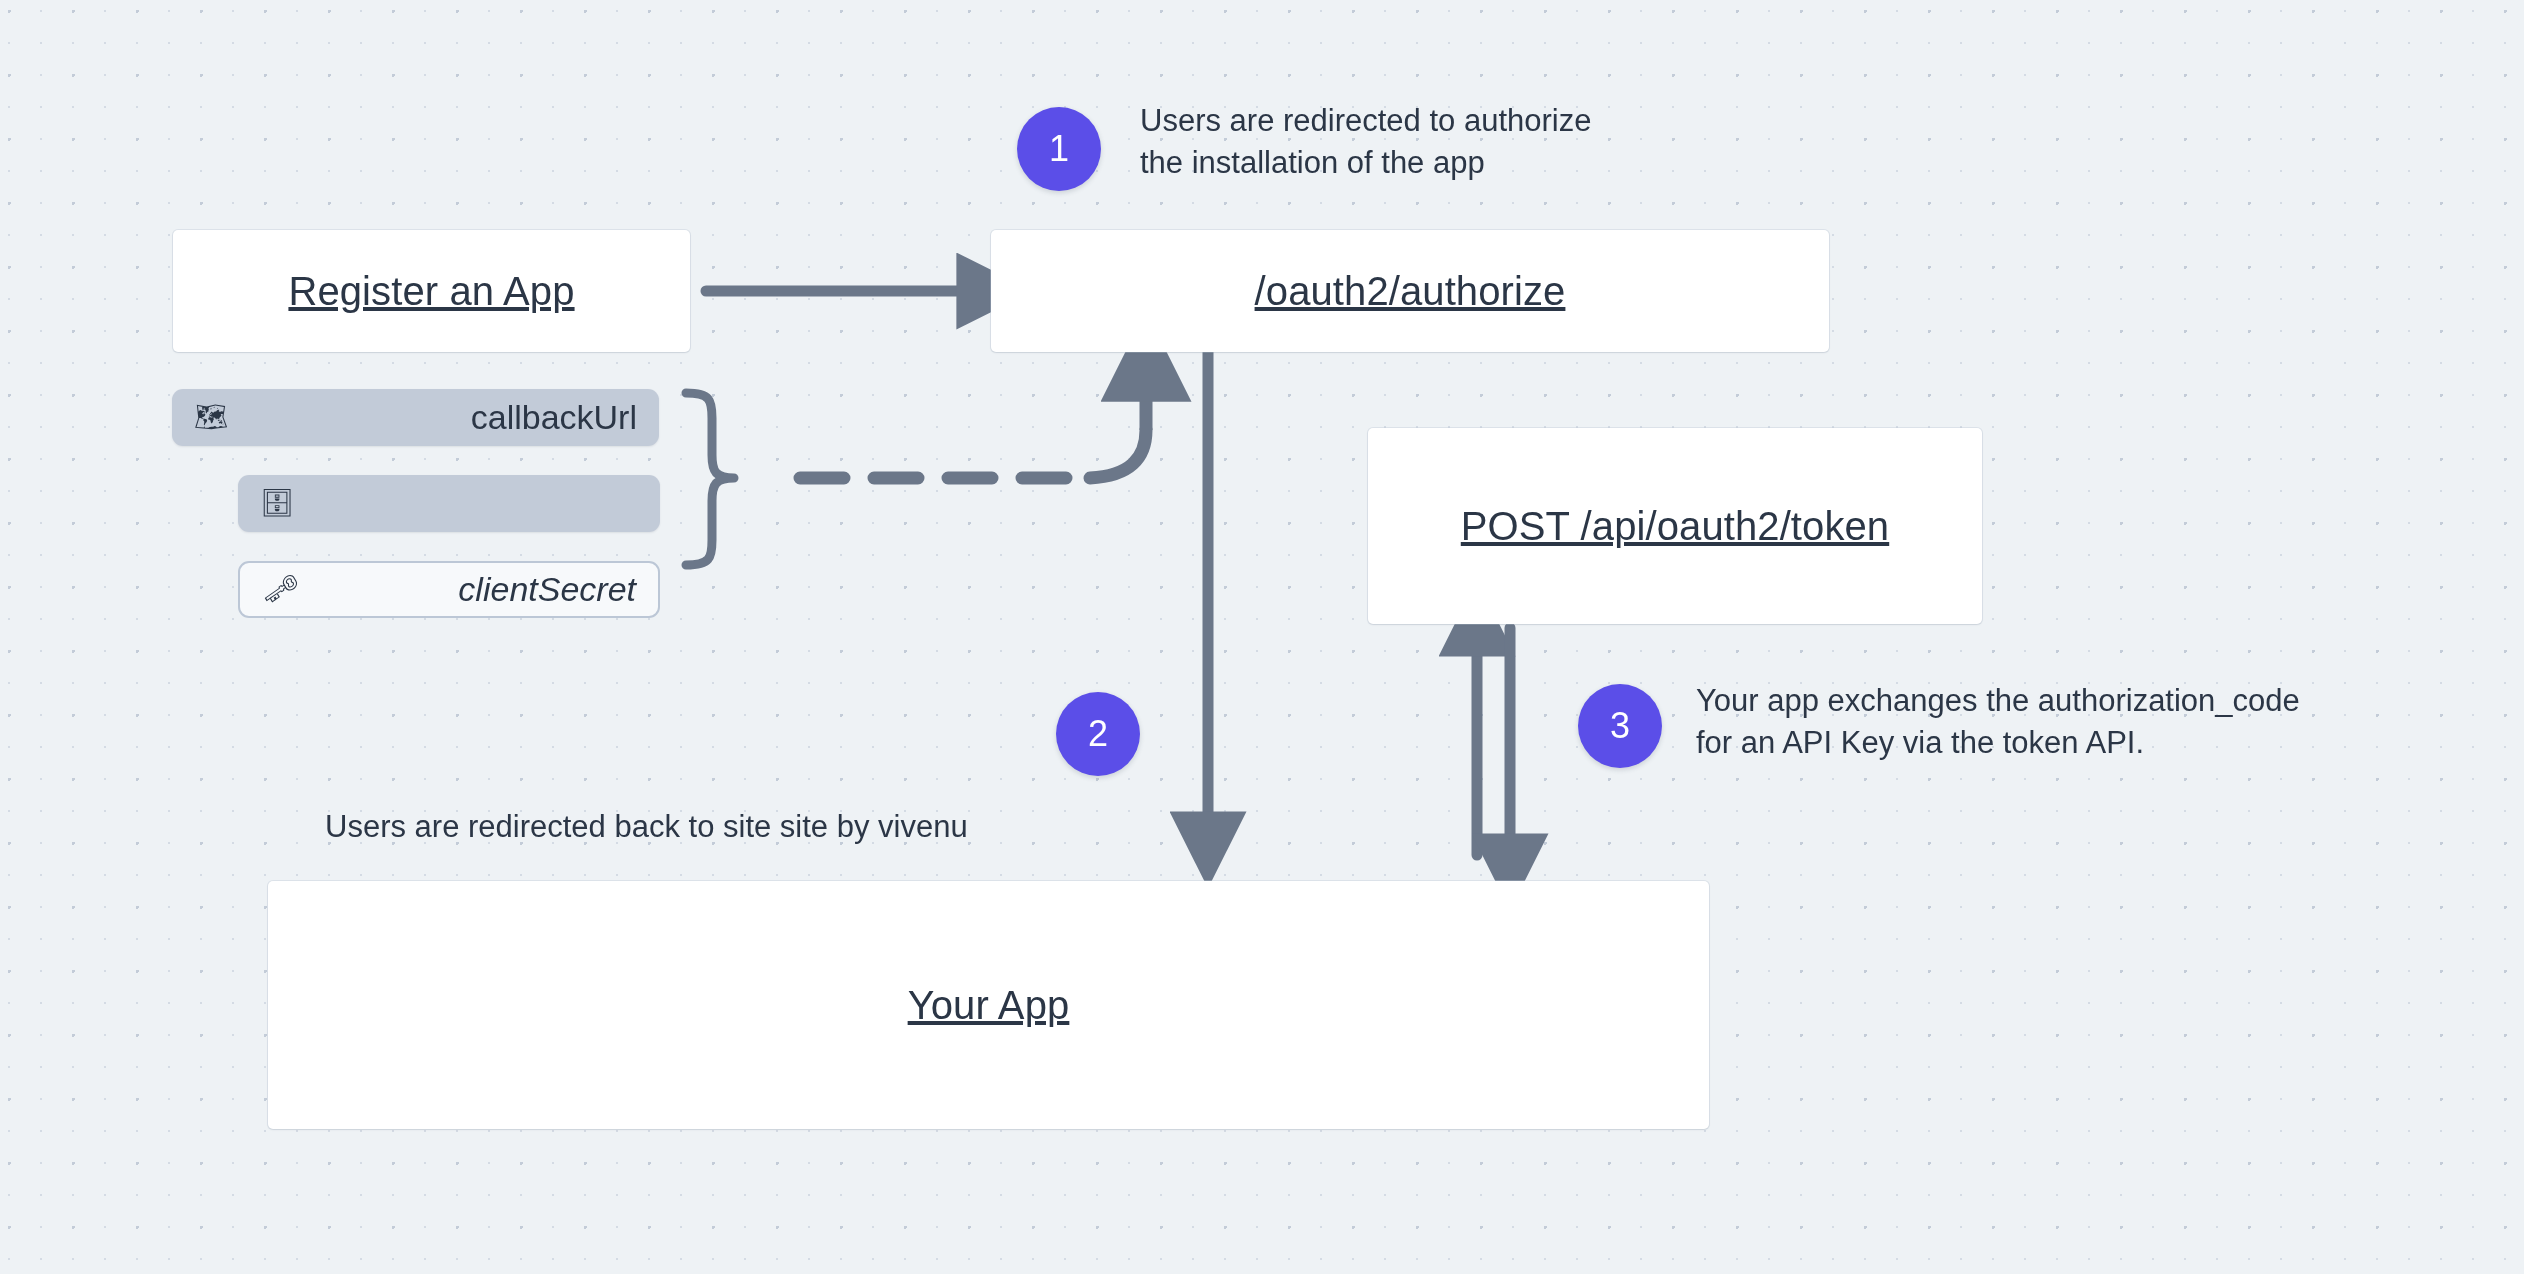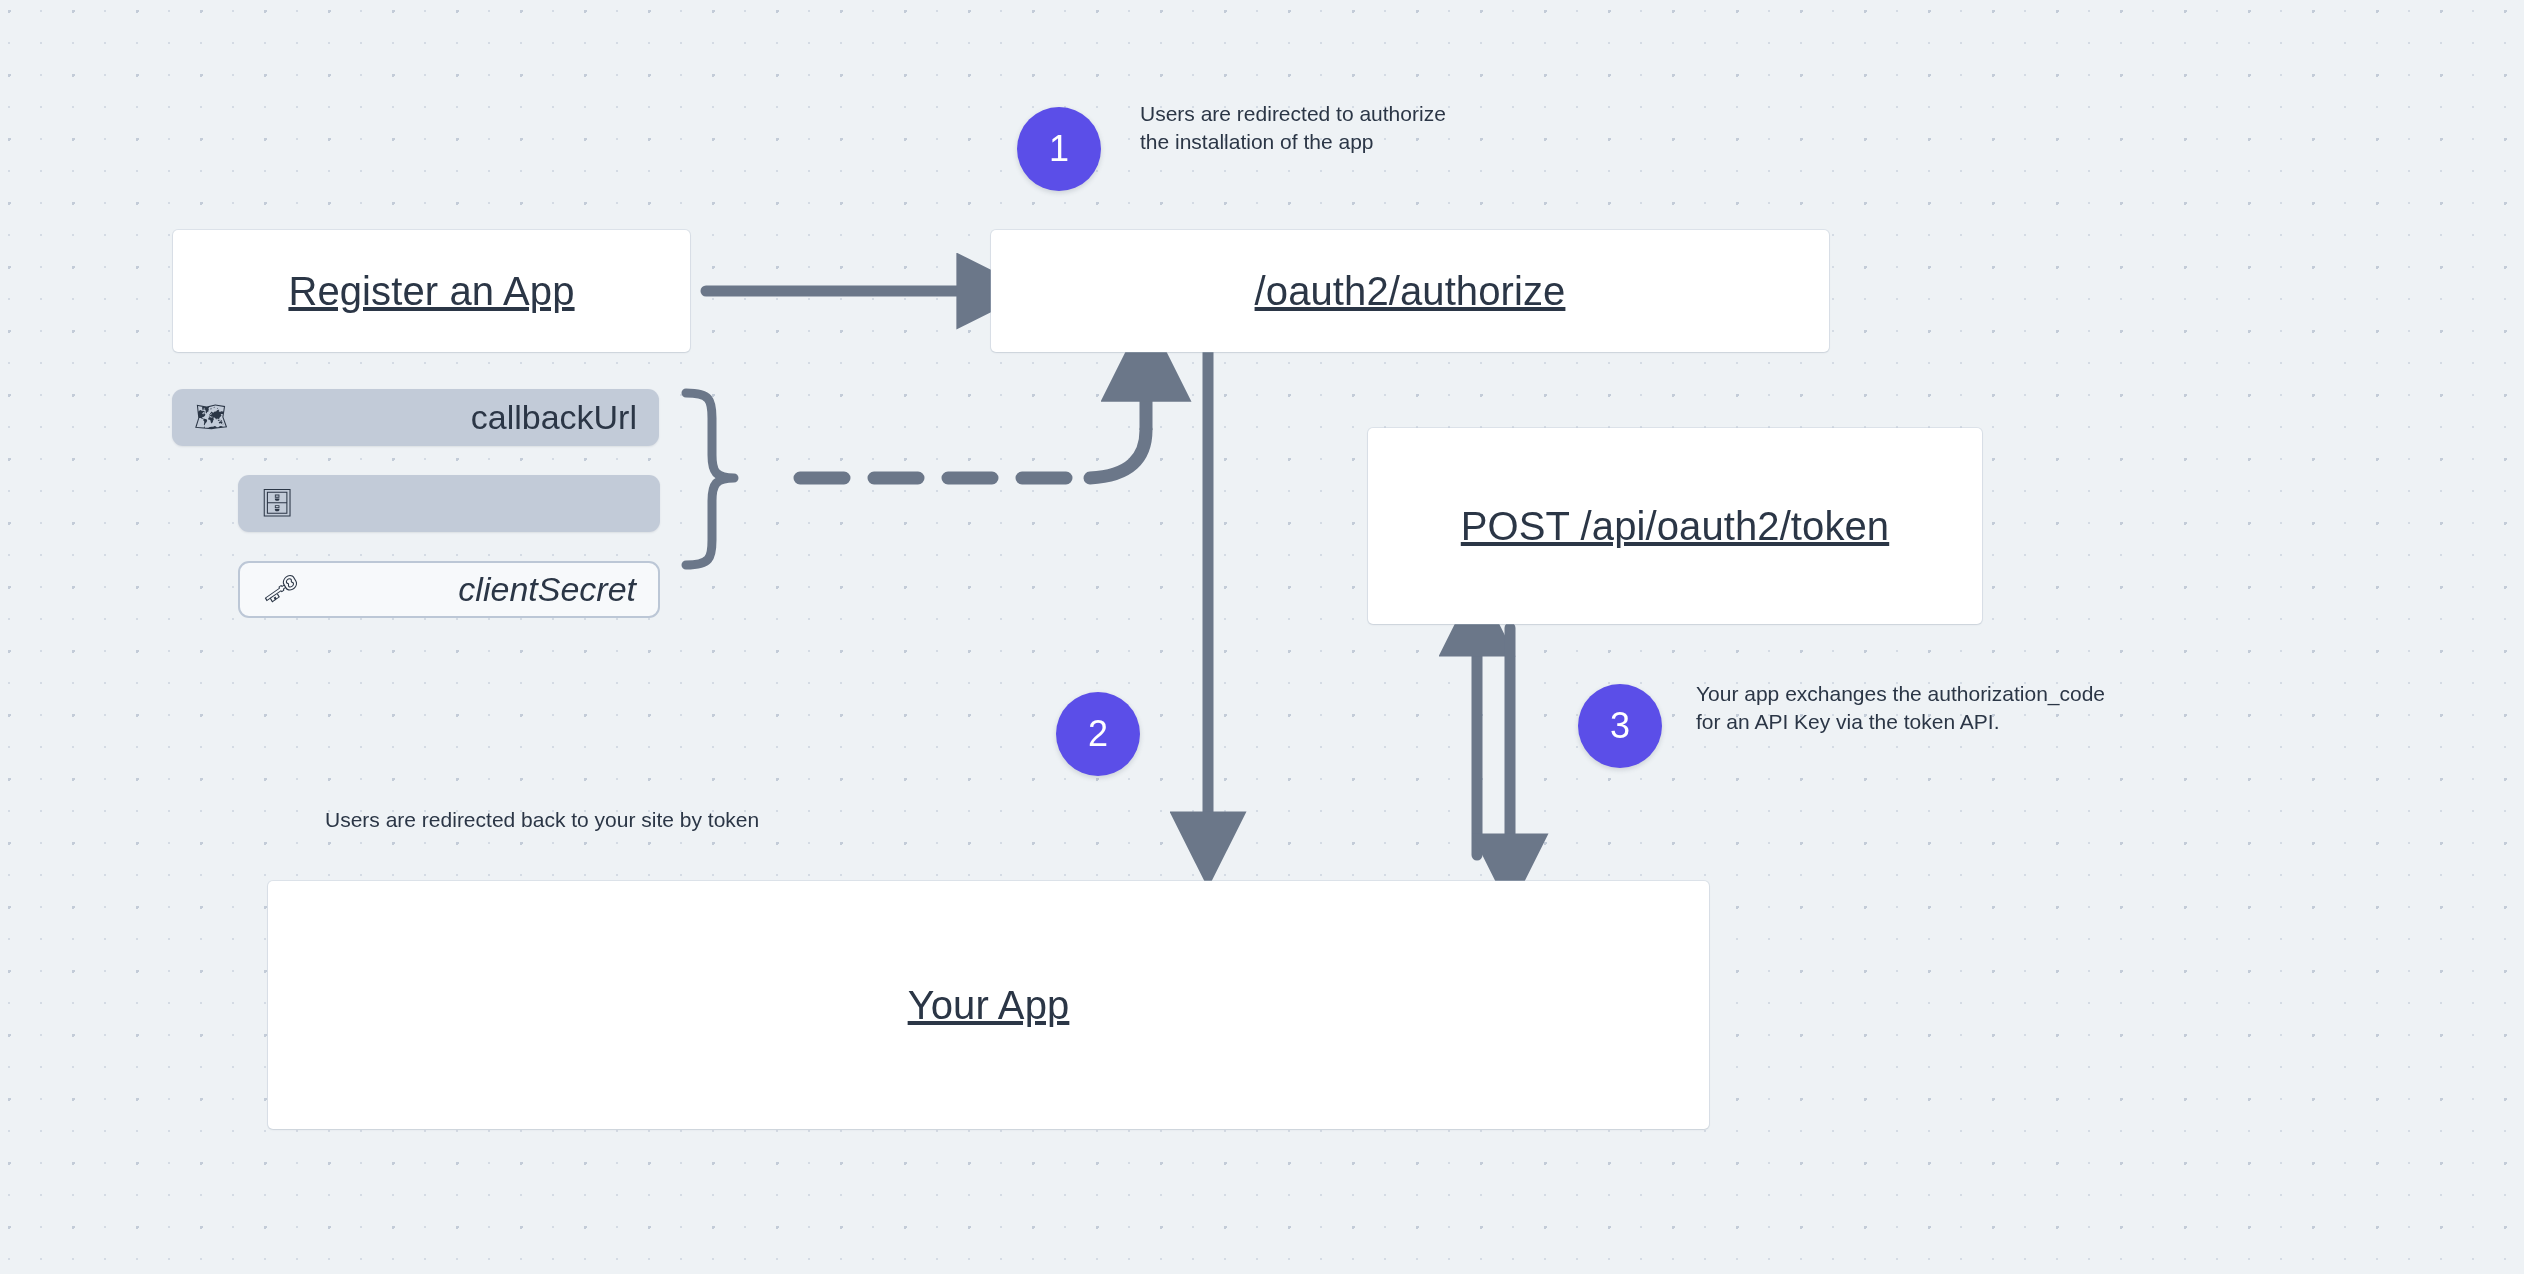--- a/index.html
+++ b/index.html
@@ -76,21 +76,21 @@
     display: flex;
     align-items: center;
     justify-content: center;
     font-size: 36px;
     box-shadow: 0 2px 5px rgba(45,60,80,0.18);
   }
 
   .note {
     position: absolute;
     color: #2b3646;
-    font-size: 21px;
+    font-size: 31px;
     line-height: 1.34;
     white-space: pre-line;
   }
 
   svg.overlay {
     position: absolute;
     left: 0;
     top: 0;
     width: 2524px;
     height: 1274px;
@@ -163,21 +163,21 @@
 
   <div class="step" style="left:1017px; top:107px; width:84px; height:84px;">
     <span>1</span>
   </div>
   <div class="note" style="left:1140px; top:100px; width:640px;">Users are redirected to authorize
 the installation of the app</div>
 
   <div class="step" style="left:1056px; top:692px; width:84px; height:84px;">
     <span>2</span>
   </div>
-  <div class="note" style="left:325px; top:806px; width:880px;">Users are redirected back to your site by token</div>
+  <div class="note" style="left:325px; top:806px; width:880px;">Users are redirected back to site site by vivenu</div>
 
   <div class="step" style="left:1578px; top:684px; width:84px; height:84px;">
     <span>3</span>
   </div>
   <div class="note" style="left:1696px; top:680px; width:830px;">Your app exchanges the authorization_code
 for an API Key via the token API.</div>
 
 </div>
 
 </body></html>

